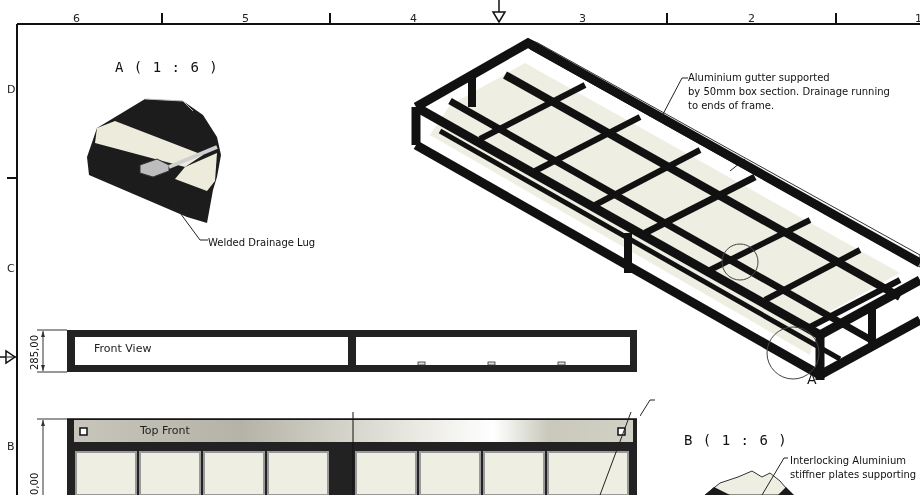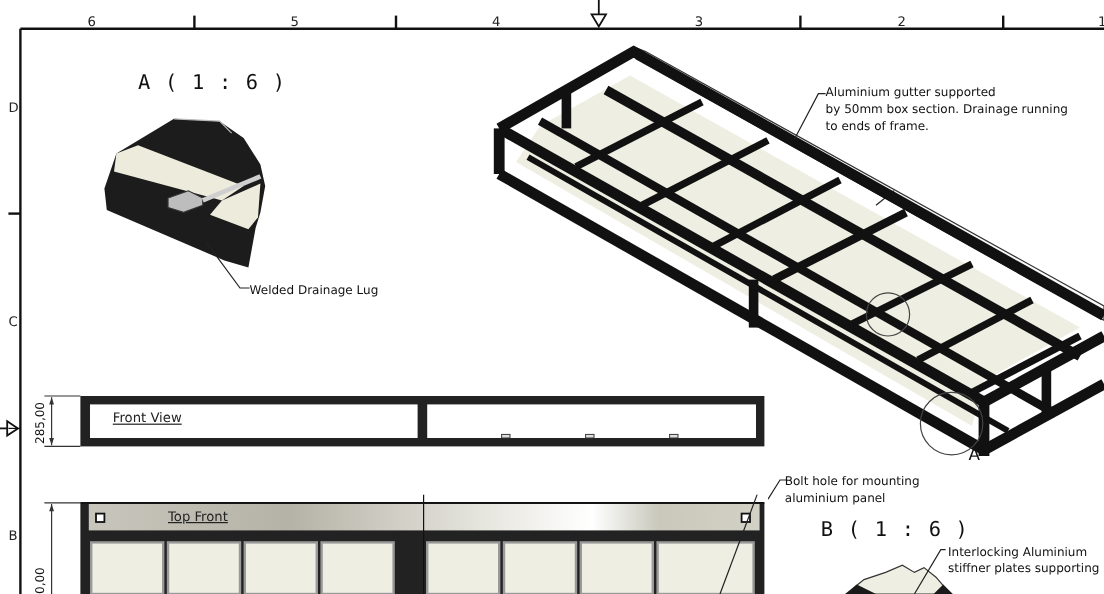--- a/index.html
+++ b/index.html
@@ -1,23 +1,23 @@
 <!DOCTYPE html>
 <html><head>
 <meta charset="utf-8">
 <style>
   html, body { margin:0; padding:0; }
   body { width:920px; height:495px; overflow:hidden; background:#ffffff; position:relative;
          font-family:"DejaVu Sans","Liberation Sans",sans-serif; color:#1a1a1a; }
   #sheet { position:absolute; left:0; top:0; width:920px; height:495px; }
   .abs { position:absolute; }
   .zone { font-size:11px; color:#222; }
-  .title { font-family:"DejaVu Sans Mono","Liberation Mono",monospace; font-size:17px; letter-spacing:1px; color:#111; }
+  .title { font-family:"DejaVu Sans Mono","Liberation Mono",monospace; font-size:14px; letter-spacing:1px; color:#111; }
   .note { font-size:10px; line-height:14px; color:#111; white-space:nowrap; }
-  .viewlabel { font-size:11px; color:#222;text-decoration:underline; }
+  .viewlabel { font-size:11px; color:#222; }
   .dim { font-size:10px; color:#111; transform:rotate(-90deg); transform-origin:left top; white-space:nowrap; }
 </style>
 </head>
 <body>
 
 <div id="sheet">
 
   <svg class="abs" style="left:0;top:0" width="920" height="495">
     <line x1="17" y1="24" x2="920" y2="24" stroke="#111" stroke-width="2"></line>
     <line x1="17" y1="24" x2="17" y2="495" stroke="#111" stroke-width="2"></line>
@@ -156,24 +156,20 @@
     </g>
     <line x1="328" y1="0" x2="328" y2="83" stroke="#111" stroke-width="1"></line>
     <line x1="606" y1="0" x2="575" y2="83" stroke="#222" stroke-width="1"></line>
   </svg>
   <div class="abs dim" style="left:29px;top:495px">0,00</div>
   <div class="abs viewlabel" style="left:140px;top:424px">Top Front</div>
 
   <svg class="abs" style="left:640px;top:398px" width="16" height="20">
     <polyline points="15,2 10,2 0,18" fill="none" stroke="#222" stroke-width="1"></polyline>
   </svg>
-  <div class="abs note" style="left:654px;top:395px">
-    <div>Bolt hole for mounting</div>
-    <div>aluminium panel</div>
-  </div>
 
   <div class="abs title" style="left:684px;top:432px">B ( 1 : 6 )</div>
   <svg class="abs" style="left:700px;top:455px" width="100" height="40">
     <path d="M5,40 L20,28 L38,22 L52,16 L62,22 L70,18 L80,26 L92,40 Z" fill="#eeeee2" stroke="#333" stroke-width="1"></path>
     <path d="M5,40 L14,32 L30,40 Z" fill="#1a1a1a"></path>
     <path d="M78,40 L86,32 L94,40 Z" fill="#1a1a1a"></path>
     <polyline points="88,3 84,3 62,40" fill="none" stroke="#222" stroke-width="1"></polyline>
   </svg>
   <div class="abs note" style="left:790px;top:454px">
     <div>Interlocking Aluminium</div>

